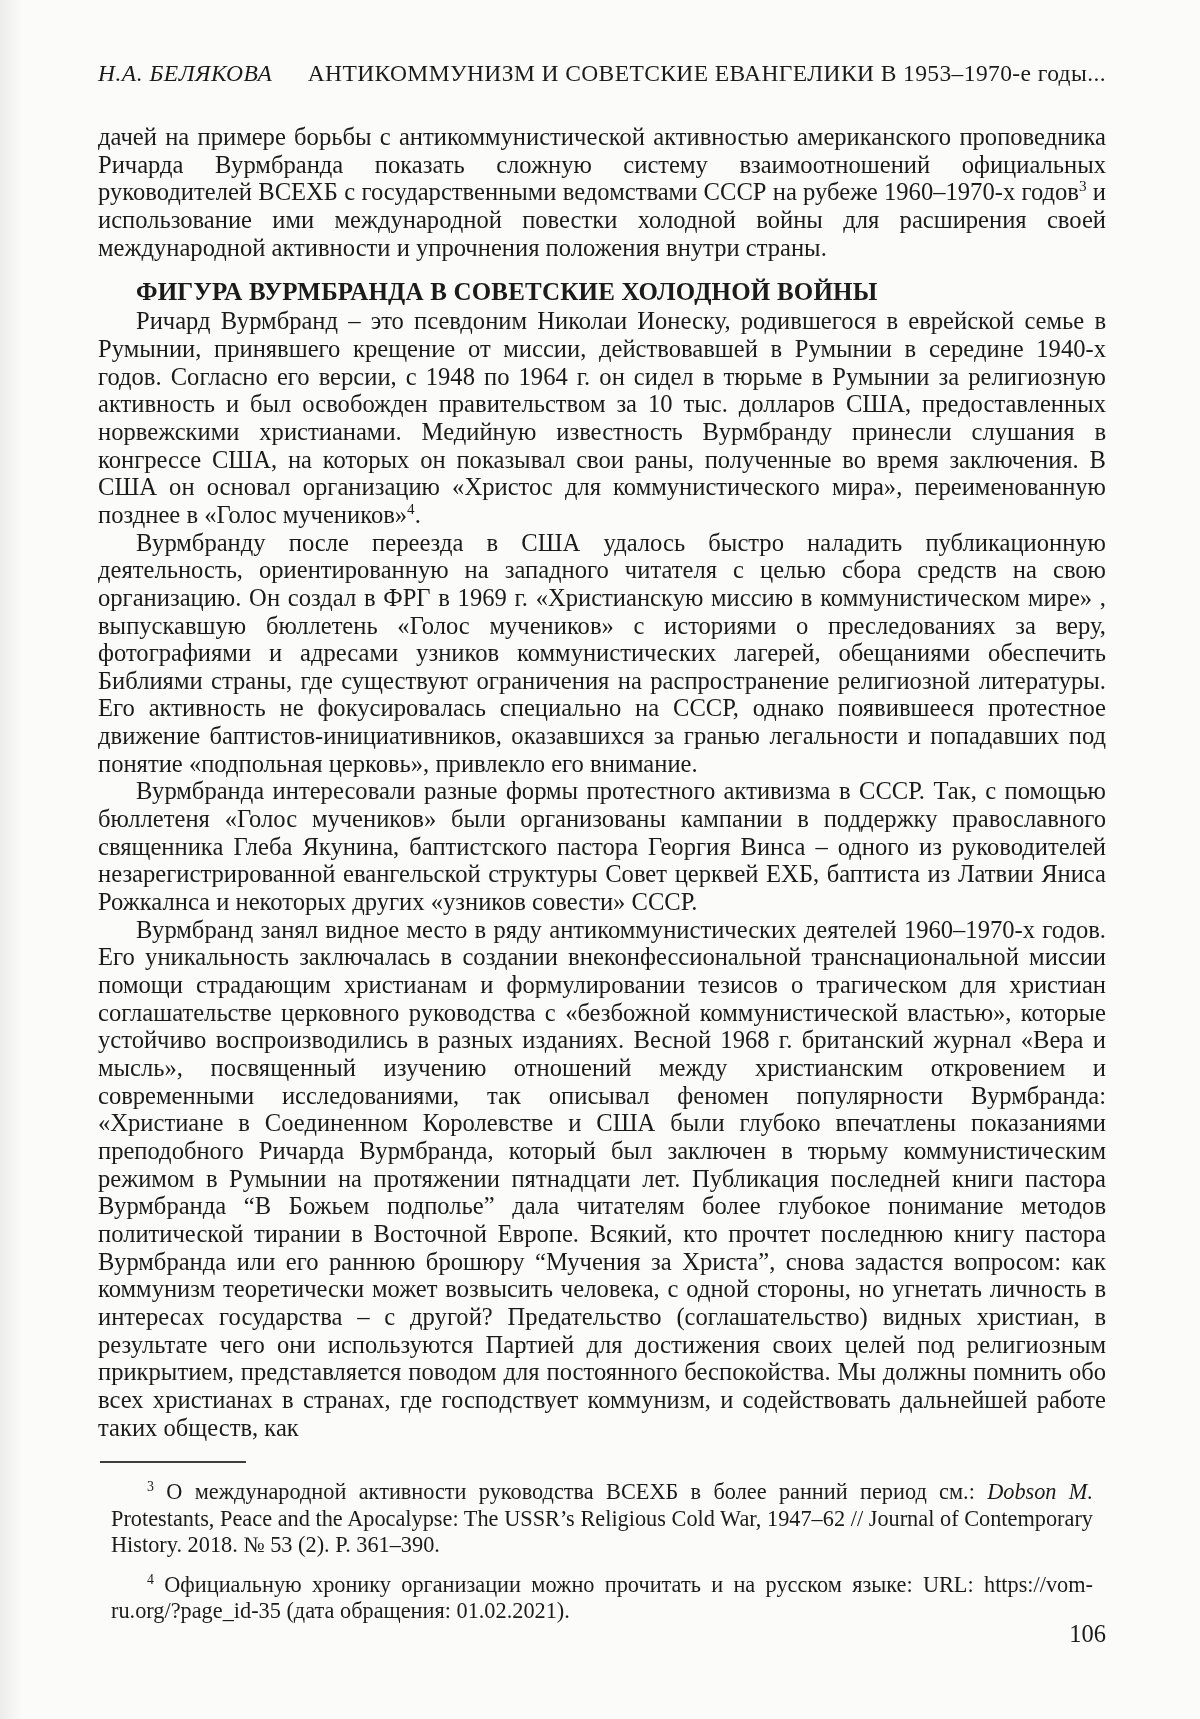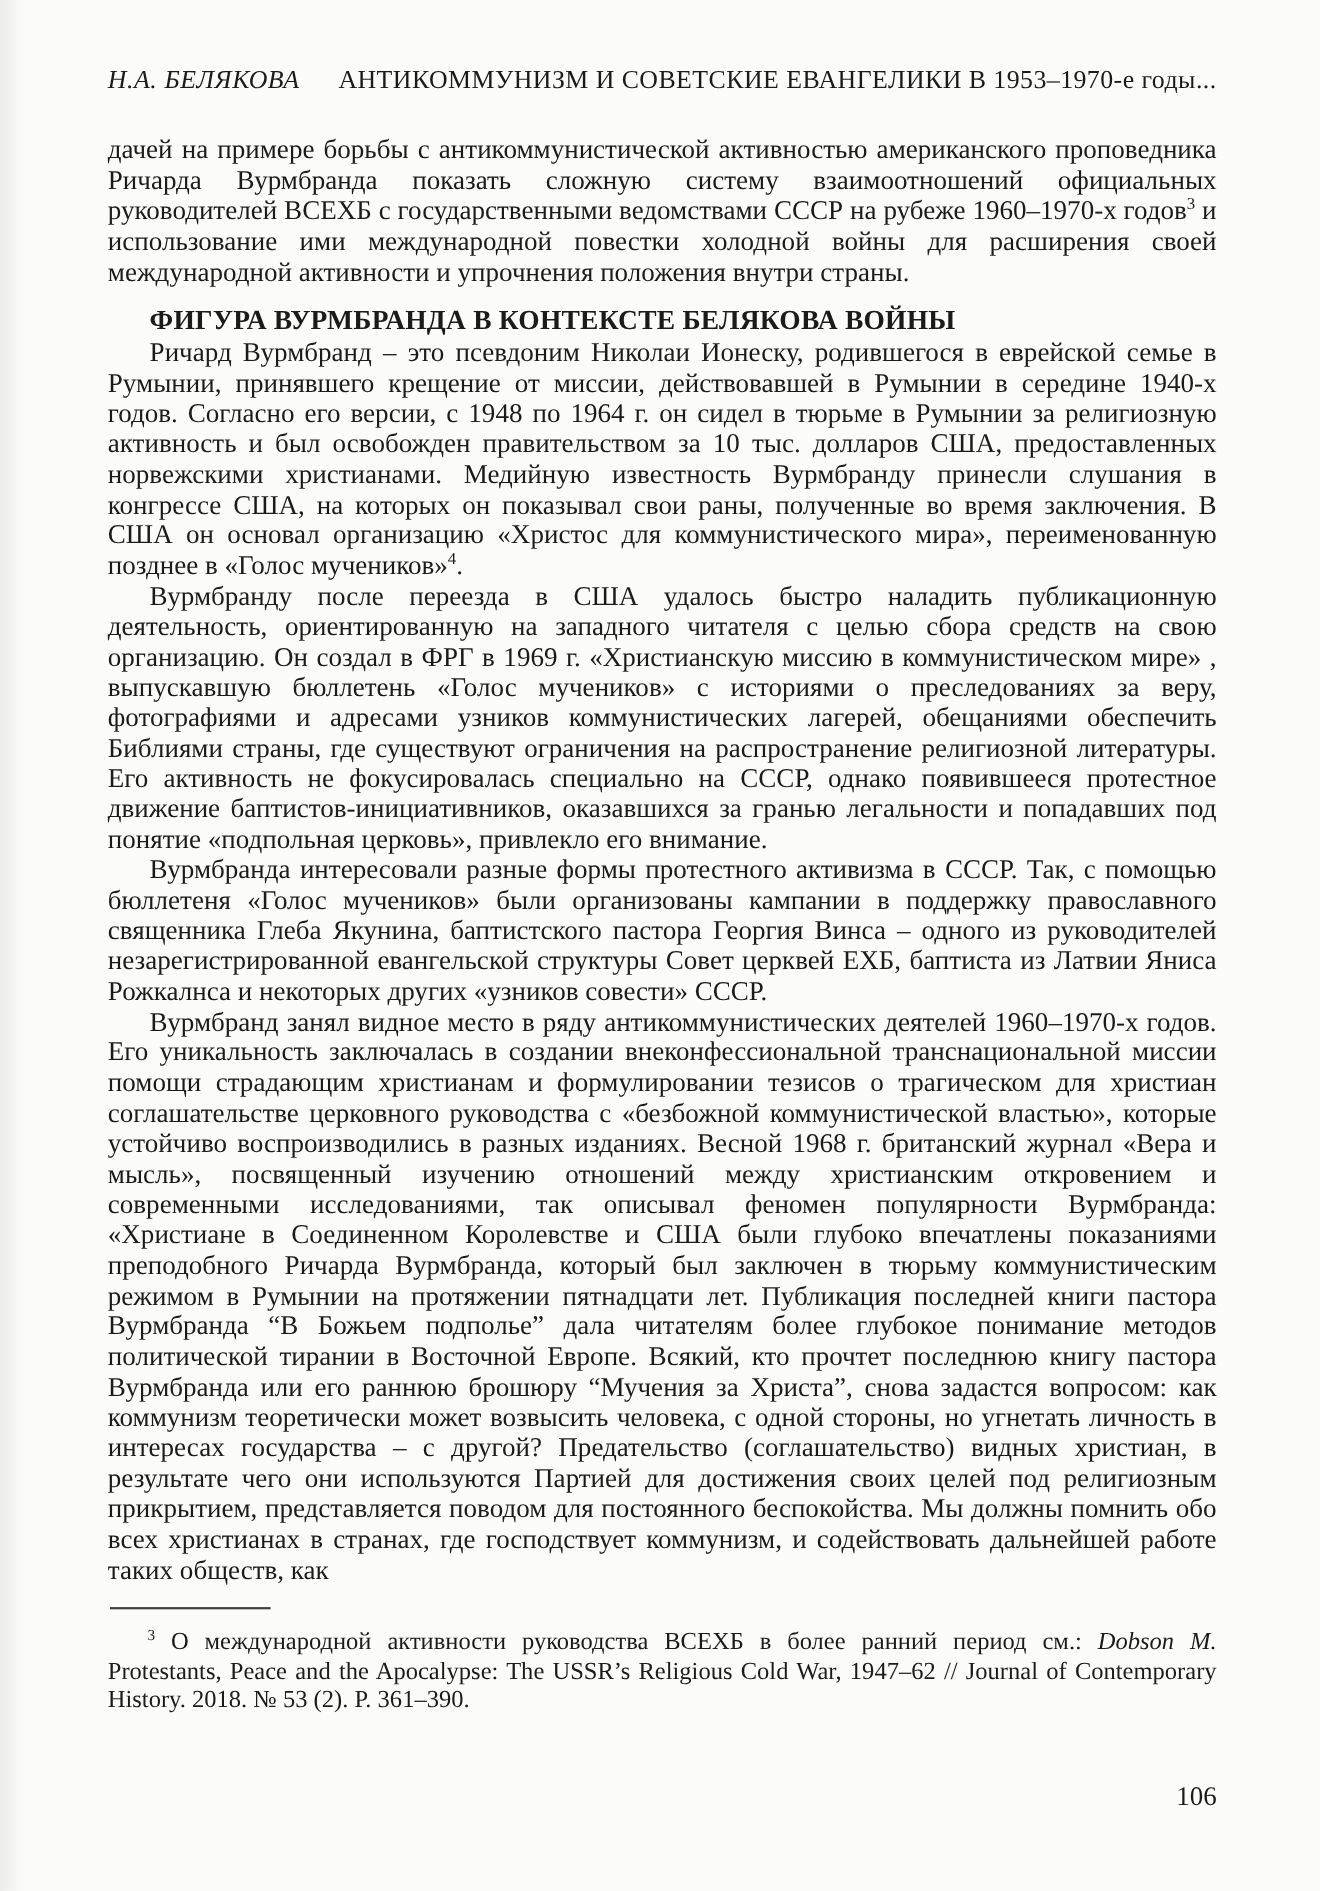--- a/index.html
+++ b/index.html
@@ -43,49 +43,50 @@
   }
   .footnotes {
     position: absolute; left: 98px; top: 1461px; width: 1008px;
     font-size: 22.3px; line-height: 26.6px; text-align: justify;
   }
   .footnote-divider {
     width: 146px; height: 0;
     border-top: 2.5px solid #3e3e3e;
     margin: 0 0 16px 2px;
   }
-  .footnotes p { margin: 0; text-indent: 36px; }
+  .footnotes p { margin: 13px; text-indent: 36px; }
   .footnotes .italic { font-style: italic; }
   .page-number {
     position: absolute; left: 98px; top: 1620px; width: 1008px;
     text-align: right; font-size: 24.5px;
   }
 </style>
 </head>
 <body>
 
 <div class="scan-edge"></div>
 
 <div class="running-header">
   <span class="author">Н.А. БЕЛЯКОВА</span>
   <span class="title">АНТИКОММУНИЗМ И СОВЕТСКИЕ ЕВАНГЕЛИКИ В 1953–1970-е годы...</span>
 </div>
 
 <div class="body-text">
   <p class="continuation"><span>дачей на примере борьбы с антикоммунистической активностью американского проповедника Ричарда Вурмбранда показать сложную систему взаимоотношений официальных руководителей ВСЕХБ с государственными ведомствами СССР на рубеже 1960–1970-х годов</span><sup class="fn-ref">3</sup><span> и использование ими международной повестки холодной войны для расширения своей международной активности и упрочнения положения внутри страны.</span></p>
 
-  <h2 class="section-heading">ФИГУРА ВУРМБРАНДА В КОНТЕКСТЕ БЕЛЯКОВА ВОЙНЫ</h2>
+  <h2 class="section-heading">ФИГУРА ВУРМБРАНДА В СОВЕТСКИЕ ХОЛОДНОЙ ВОЙНЫ</h2>
 
   <p><span>Ричард Вурмбранд – это псевдоним Николаи Ионеску, родившегося в еврейской семье в Румынии, принявшего крещение от миссии, действовавшей в Румынии в середине 1940-х годов. Согласно его версии, с 1948 по 1964 г. он сидел в тюрьме в Румынии за религиозную активность и был освобожден правительством за 10 тыс. долларов США, предоставленных норвежскими христианами. Медийную известность Вурмбранду принесли слушания в конгрессе США, на которых он показывал свои раны, полученные во время заключения. В США он основал организацию «Христос для коммунистического мира», переименованную позднее в «Голос мучеников»</span><sup class="fn-ref">4</sup><span>.</span></p>
 
   <p>Вурмбранду после переезда в США удалось быстро наладить публикационную деятельность, ориентированную на западного читателя с целью сбора средств на свою организацию. Он создал в ФРГ в 1969 г. «Христианскую миссию в коммунистическом мире» , выпускавшую бюллетень «Голос мучеников» с историями о преследованиях за веру, фотографиями и адресами узников коммунистических лагерей, обещаниями обеспечить Библиями страны, где существуют ограничения на распространение религиозной литературы. Его активность не фокусировалась специально на СССР, однако появившееся протестное движение баптистов-инициативников, оказавшихся за гранью легальности и попадавших под понятие «подпольная церковь», привлекло его внимание.</p>
 
   <p>Вурмбранда интересовали разные формы протестного активизма в СССР. Так, с помощью бюллетеня «Голос мучеников» были организованы кампании в поддержку православного священника Глеба Якунина, баптистского пастора Георгия Винса – одного из руководителей незарегистрированной евангельской структуры Совет церквей ЕХБ, баптиста из Латвии Яниса Рожкалнса и некоторых других «узников совести» СССР.</p>
 
   <p>Вурмбранд занял видное место в ряду антикоммунистических деятелей 1960–1970-х годов. Его уникальность заключалась в создании внеконфессиональной транснациональной миссии помощи страдающим христианам и формулировании тезисов о трагическом для христиан соглашательстве церковного руководства с «безбожной коммунистической властью», которые устойчиво воспроизводились в разных изданиях. Весной 1968 г. британский журнал «Вера и мысль», посвященный изучению отношений между христианским откровением и современными исследованиями, так описывал феномен популярности Вурмбранда: «Христиане в Соединенном Королевстве и США были глубоко впечатлены показаниями преподобного Ричарда Вурмбранда, который был заключен в тюрьму коммунистическим режимом в Румынии на протяжении пятнадцати лет. Публикация последней книги пастора Вурмбранда “В Божьем подполье” дала читателям более глубокое понимание методов политической тирании в Восточной Европе. Всякий, кто прочтет последнюю книгу пастора Вурмбранда или его раннюю брошюру “Мучения за Христа”, снова задастся вопросом: как коммунизм теоретически может возвысить человека, с одной стороны, но угнетать личность в интересах государства – с другой? Предательство (соглашательство) видных христиан, в результате чего они используются Партией для достижения своих целей под религиозным прикрытием, представляется поводом для постоянного беспокойства. Мы должны помнить обо всех христианах в странах, где господствует коммунизм, и содействовать дальнейшей работе таких обществ, как</p>
 </div>
 
 <div class="footnotes">
   <div class="footnote-divider"></div>
   <p><sup class="fn-ref">3</sup><span> О международной активности руководства ВСЕХБ в более ранний период см.: </span><span class="italic">Dobson M.</span><span> Protestants, Peace and the Apocalypse: The USSR’s Religious Cold War, 1947–62 // Journal of Contemporary History. 2018. № 53 (2). P. 361–390.</span></p>
+  <p><sup class="fn-ref">4</sup><span> Официальную хронику организации можно прочитать и на русском языке: URL: https://vom-ru.org/?page_id-35 (дата обращения: 01.02.2021).</span></p>
 </div>
 
 <div class="page-number">106</div>
 
 </body></html>

